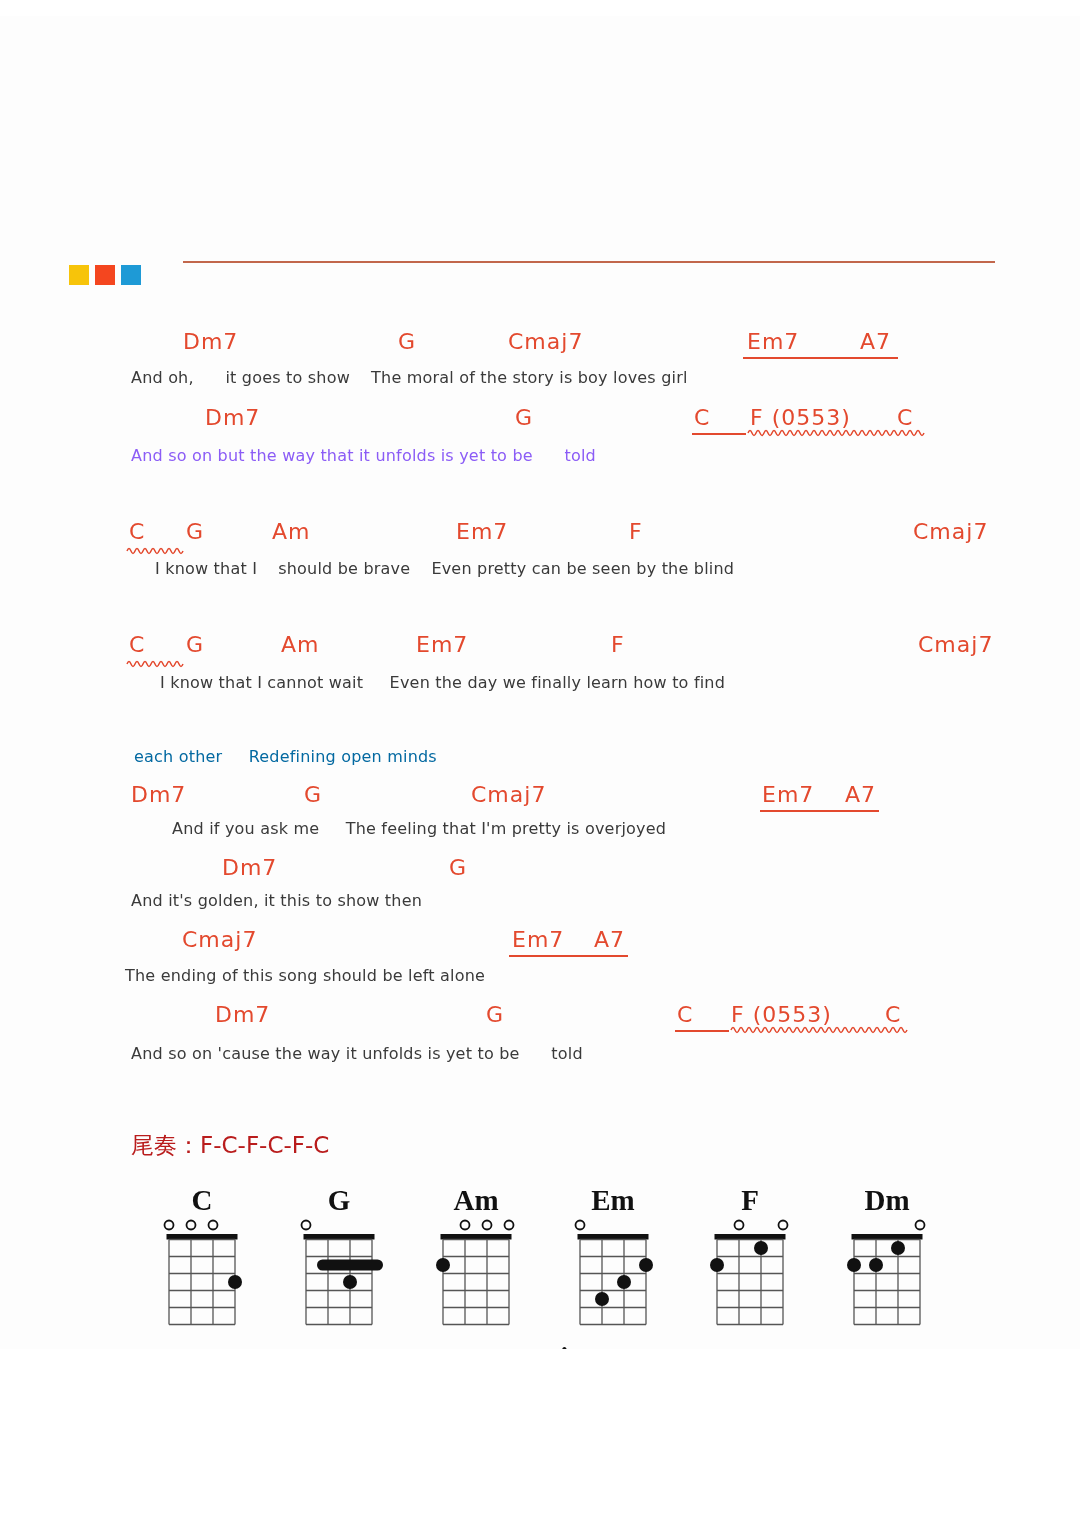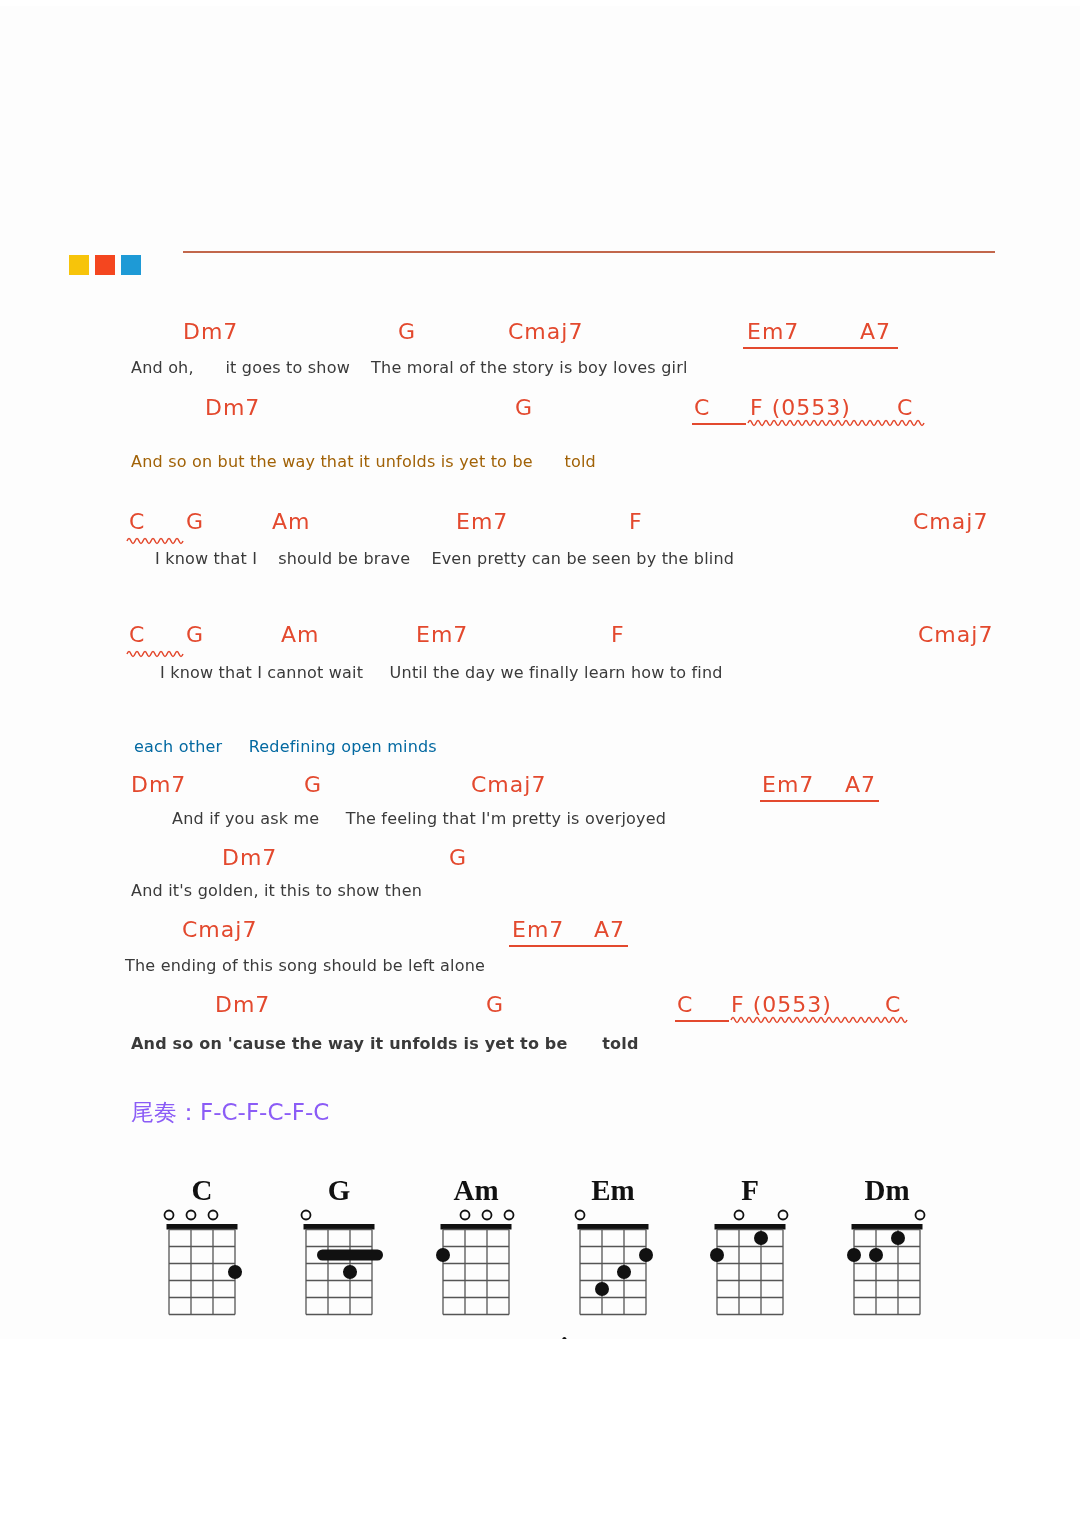--- a/index.html
+++ b/index.html
@@ -1,17 +1,17 @@
 <!DOCTYPE html>
 <html><head>
 <meta charset="utf-8">
 <style>
   html,body { margin:0; padding:0; background:#ffffff; }
   #page {
-    position:relative; width:1080px; height:1333px; margin:6px auto;
+    position:relative; width:1080px; height:1333px; margin:16px auto;
     background:#fdfdfd; overflow:hidden;
     font-family:"DejaVu Sans", sans-serif;
   }
   .sq { position:absolute; width:20px; height:20px; }
   .rule { position:absolute; height:2px; }
   .chord {
     position:absolute; font-size:22px; letter-spacing:1px;
     white-space:pre; font-weight:500;
   }
   .lyric {
@@ -47,41 +47,41 @@
       <div class="lyric" style="left: 131px; top: 352px; color: rgb(58, 58, 58);">And oh,      it goes to show    The moral of the story is boy loves girl</div>
       <div class="chord" style="left: 205px; top: 389px; color: rgb(227, 73, 46);">Dm7</div>
       <div class="chord" style="left: 515px; top: 389px; color: rgb(227, 73, 46);">G</div>
       <div class="chord" style="left: 694px; top: 389px; color: rgb(227, 73, 46);">C</div>
       <div class="chord" style="left: 750px; top: 389px; color: rgb(227, 73, 46);">F (0553)</div>
       <div class="chord" style="left: 897px; top: 389px; color: rgb(227, 73, 46);">C</div>
       <div class="u-solid" style="left: 692px; top: 417px; width: 54px; background: rgb(227, 73, 46);"></div>
       <svg width="169" height="9" class="u-wavy" style="left: 748px; top: 412px;">
         <path d="M0 5 q 2 -5 4 0 q 2 5 4 0 q 2 -5 4 0 q 2 5 4 0 q 2 -5 4 0 q 2 5 4 0 q 2 -5 4 0 q 2 5 4 0 q 2 -5 4 0 q 2 5 4 0 q 2 -5 4 0 q 2 5 4 0 q 2 -5 4 0 q 2 5 4 0 q 2 -5 4 0 q 2 5 4 0 q 2 -5 4 0 q 2 5 4 0 q 2 -5 4 0 q 2 5 4 0 q 2 -5 4 0 q 2 5 4 0 q 2 -5 4 0 q 2 5 4 0 q 2 -5 4 0 q 2 5 4 0 q 2 -5 4 0 q 2 5 4 0 q 2 -5 4 0 q 2 5 4 0 q 2 -5 4 0 q 2 5 4 0 q 2 -5 4 0 q 2 5 4 0 q 2 -5 4 0 q 2 5 4 0 q 2 -5 4 0 q 2 5 4 0 q 2 -5 4 0 q 2 5 4 0 q 2 -5 4 0 q 2 5 4 0 q 2 -5 4 0 q 2 5 4 0" fill="none" stroke="#e3492e" stroke-width="1.5"></path>
       </svg>
-      <div class="lyric" style="left: 131px; top: 446px; color: #a16207;">And so on but the way that it unfolds is yet to be      told</div>
+      <div class="lyric" style="left: 131px; top: 430px; color: #8b5cf6;">And so on but the way that it unfolds is yet to be      told</div>
       <div class="chord" style="left: 129px; top: 503px; color: rgb(227, 73, 46);">C</div>
       <div class="chord" style="left: 186px; top: 503px; color: rgb(227, 73, 46);">G</div>
       <div class="chord" style="left: 272px; top: 503px; color: rgb(227, 73, 46);">Am</div>
       <div class="chord" style="left: 456px; top: 503px; color: rgb(227, 73, 46);">Em7</div>
       <div class="chord" style="left: 629px; top: 503px; color: rgb(227, 73, 46);">F</div>
       <div class="chord" style="left: 913px; top: 503px; color: rgb(227, 73, 46);">Cmaj7</div>
       <svg width="51" height="9" class="u-wavy" style="left: 127px; top: 530px;">
         <path d="M0 5 q 2 -5 4 0 q 2 5 4 0 q 2 -5 4 0 q 2 5 4 0 q 2 -5 4 0 q 2 5 4 0 q 2 -5 4 0 q 2 5 4 0 q 2 -5 4 0 q 2 5 4 0 q 2 -5 4 0 q 2 5 4 0 q 2 -5 4 0 q 2 5 4 0" fill="none" stroke="#e3492e" stroke-width="1.5"></path>
       </svg>
       <div class="lyric" style="left: 155px; top: 543px; color: rgb(58, 58, 58);">I know that I    should be brave    Even pretty can be seen by the blind</div>
       <div class="chord" style="left: 129px; top: 616px; color: rgb(227, 73, 46);">C</div>
       <div class="chord" style="left: 186px; top: 616px; color: rgb(227, 73, 46);">G</div>
       <div class="chord" style="left: 281px; top: 616px; color: rgb(227, 73, 46);">Am</div>
       <div class="chord" style="left: 416px; top: 616px; color: rgb(227, 73, 46);">Em7</div>
       <div class="chord" style="left: 611px; top: 616px; color: rgb(227, 73, 46);">F</div>
       <div class="chord" style="left: 918px; top: 616px; color: rgb(227, 73, 46);">Cmaj7</div>
       <svg width="51" height="9" class="u-wavy" style="left: 127px; top: 643px;">
         <path d="M0 5 q 2 -5 4 0 q 2 5 4 0 q 2 -5 4 0 q 2 5 4 0 q 2 -5 4 0 q 2 5 4 0 q 2 -5 4 0 q 2 5 4 0 q 2 -5 4 0 q 2 5 4 0 q 2 -5 4 0 q 2 5 4 0 q 2 -5 4 0 q 2 5 4 0" fill="none" stroke="#e3492e" stroke-width="1.5"></path>
       </svg>
-      <div class="lyric" style="left: 160px; top: 657px; color: rgb(58, 58, 58);">I know that I cannot wait     Until the day we finally learn how to find</div>
+      <div class="lyric" style="left: 160px; top: 657px; color: rgb(58, 58, 58);">I know that I cannot wait     Even the day we finally learn how to find</div>
       <div class="lyric" style="left: 134px; top: 731px; color: #0369a1;">each other     Redefining open minds</div>
       <div class="chord" style="left: 131px; top: 766px; color: rgb(227, 73, 46);">Dm7</div>
       <div class="chord" style="left: 304px; top: 766px; color: rgb(227, 73, 46);">G</div>
       <div class="chord" style="left: 471px; top: 766px; color: rgb(227, 73, 46);">Cmaj7</div>
       <div class="chord" style="left: 762px; top: 766px; color: rgb(227, 73, 46);">Em7</div>
       <div class="chord" style="left: 845px; top: 766px; color: rgb(227, 73, 46);">A7</div>
       <div class="u-solid" style="left: 760px; top: 794px; width: 119px; background: rgb(227, 73, 46);"></div>
       <div class="lyric" style="left: 172px; top: 803px; color: rgb(58, 58, 58);">And if you ask me     The feeling that I'm pretty is overjoyed</div>
       <div class="chord" style="left: 222px; top: 839px; color: rgb(227, 73, 46);">Dm7</div>
       <div class="chord" style="left: 449px; top: 839px; color: rgb(227, 73, 46);">G</div>
@@ -93,22 +93,22 @@
       <div class="lyric" style="left: 125px; top: 950px; color: rgb(58, 58, 58);">The ending of this song should be left alone</div>
       <div class="chord" style="left: 215px; top: 986px; color: rgb(227, 73, 46);">Dm7</div>
       <div class="chord" style="left: 486px; top: 986px; color: rgb(227, 73, 46);">G</div>
       <div class="chord" style="left: 677px; top: 986px; color: rgb(227, 73, 46);">C</div>
       <div class="chord" style="left: 731px; top: 986px; color: rgb(227, 73, 46);">F (0553)</div>
       <div class="chord" style="left: 885px; top: 986px; color: rgb(227, 73, 46);">C</div>
       <div class="u-solid" style="left: 675px; top: 1014px; width: 54px; background: rgb(227, 73, 46);"></div>
       <svg width="170" height="9" class="u-wavy" style="left: 731px; top: 1009px;">
         <path d="M0 5 q 2 -5 4 0 q 2 5 4 0 q 2 -5 4 0 q 2 5 4 0 q 2 -5 4 0 q 2 5 4 0 q 2 -5 4 0 q 2 5 4 0 q 2 -5 4 0 q 2 5 4 0 q 2 -5 4 0 q 2 5 4 0 q 2 -5 4 0 q 2 5 4 0 q 2 -5 4 0 q 2 5 4 0 q 2 -5 4 0 q 2 5 4 0 q 2 -5 4 0 q 2 5 4 0 q 2 -5 4 0 q 2 5 4 0 q 2 -5 4 0 q 2 5 4 0 q 2 -5 4 0 q 2 5 4 0 q 2 -5 4 0 q 2 5 4 0 q 2 -5 4 0 q 2 5 4 0 q 2 -5 4 0 q 2 5 4 0 q 2 -5 4 0 q 2 5 4 0 q 2 -5 4 0 q 2 5 4 0 q 2 -5 4 0 q 2 5 4 0 q 2 -5 4 0 q 2 5 4 0 q 2 -5 4 0 q 2 5 4 0 q 2 -5 4 0 q 2 5 4 0" fill="none" stroke="#e3492e" stroke-width="1.5"></path>
       </svg>
-      <div class="lyric" style="left: 131px; top: 1028px; color: rgb(58, 58, 58); font-weight: bold;">And so on 'cause the way it unfolds is yet to be      told</div>
-      <div class="outro" style="left: 131px; top: 1091px; color: #8b5cf6;">尾奏：F-C-F-C-F-C</div>
+      <div class="lyric" style="left: 131px; top: 1028px; color: rgb(58, 58, 58);">And so on 'cause the way it unfolds is yet to be      told</div>
+      <div class="outro" style="left: 131px; top: 1114px; color: #b91c1c;">尾奏：F-C-F-C-F-C</div>
     </div>
   <div id="charts">
       <div class="diagram-label" style="left: 157px; top: 1168px; color: rgb(17, 17, 17);">C</div>
       <svg width="88" height="112" class="dsvg" style="left: 162px; top: 1202px;">
         <circle cx="7" cy="7" r="4.5" fill="none" stroke="#111111" stroke-width="1.8"></circle>
         <circle cx="29" cy="7" r="4.5" fill="none" stroke="#111111" stroke-width="1.8"></circle>
         <circle cx="51" cy="7" r="4.5" fill="none" stroke="#111111" stroke-width="1.8"></circle>
         <rect x="4.5" y="16" width="71" height="5.5" fill="#111111"></rect>
         <g>
           <line x1="7" x2="7" y1="21.5" y2="106.5" stroke="#555" stroke-width="1.3"></line>

